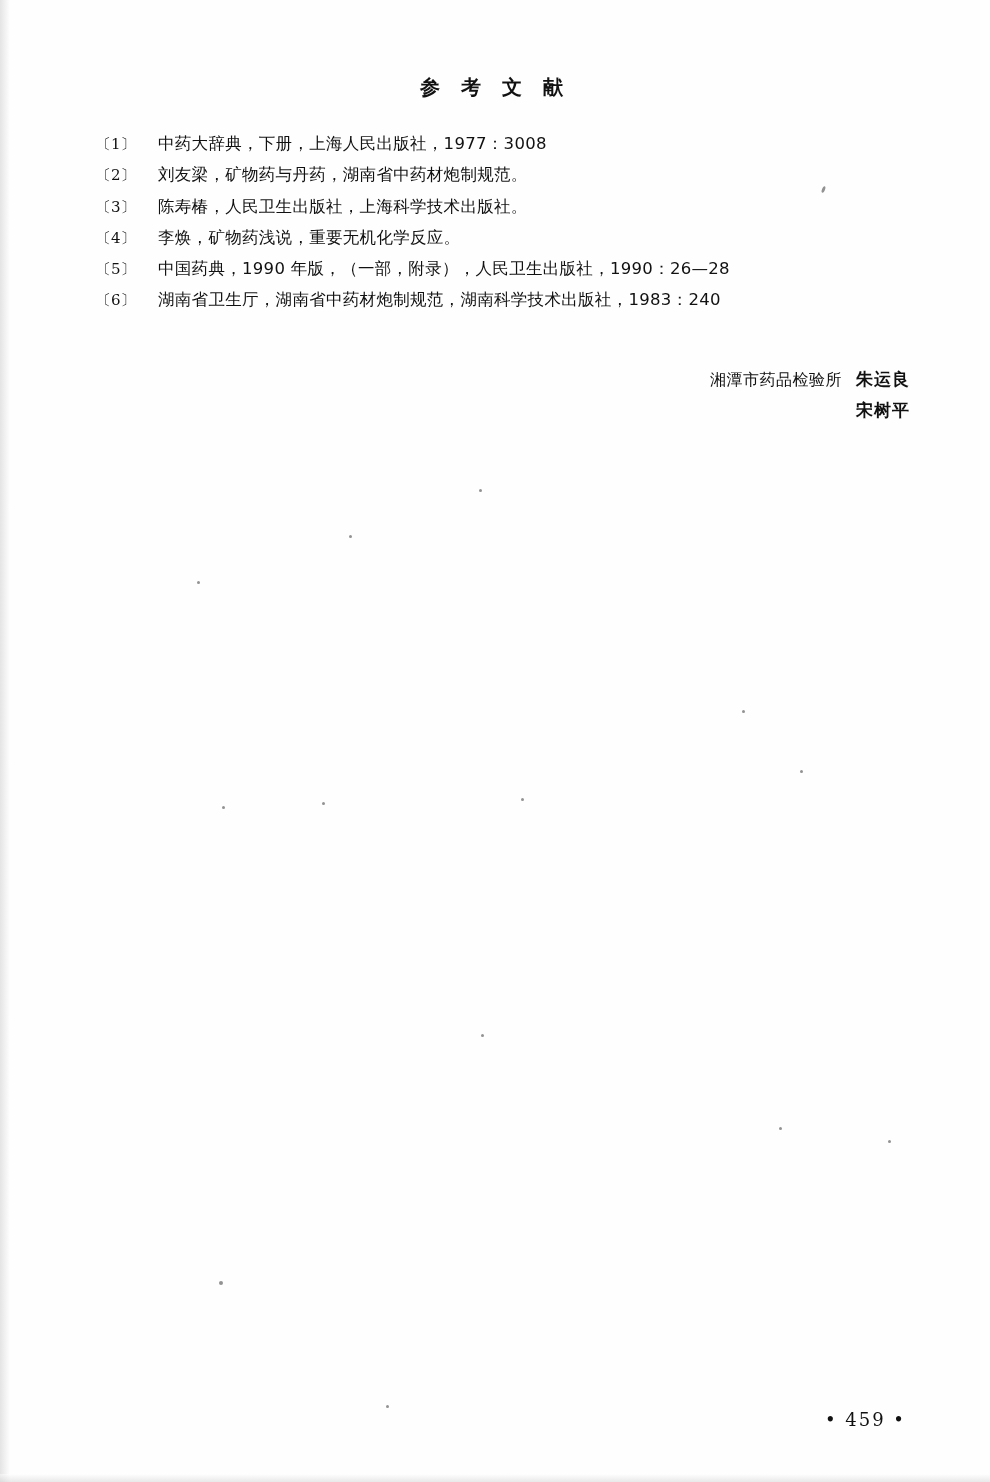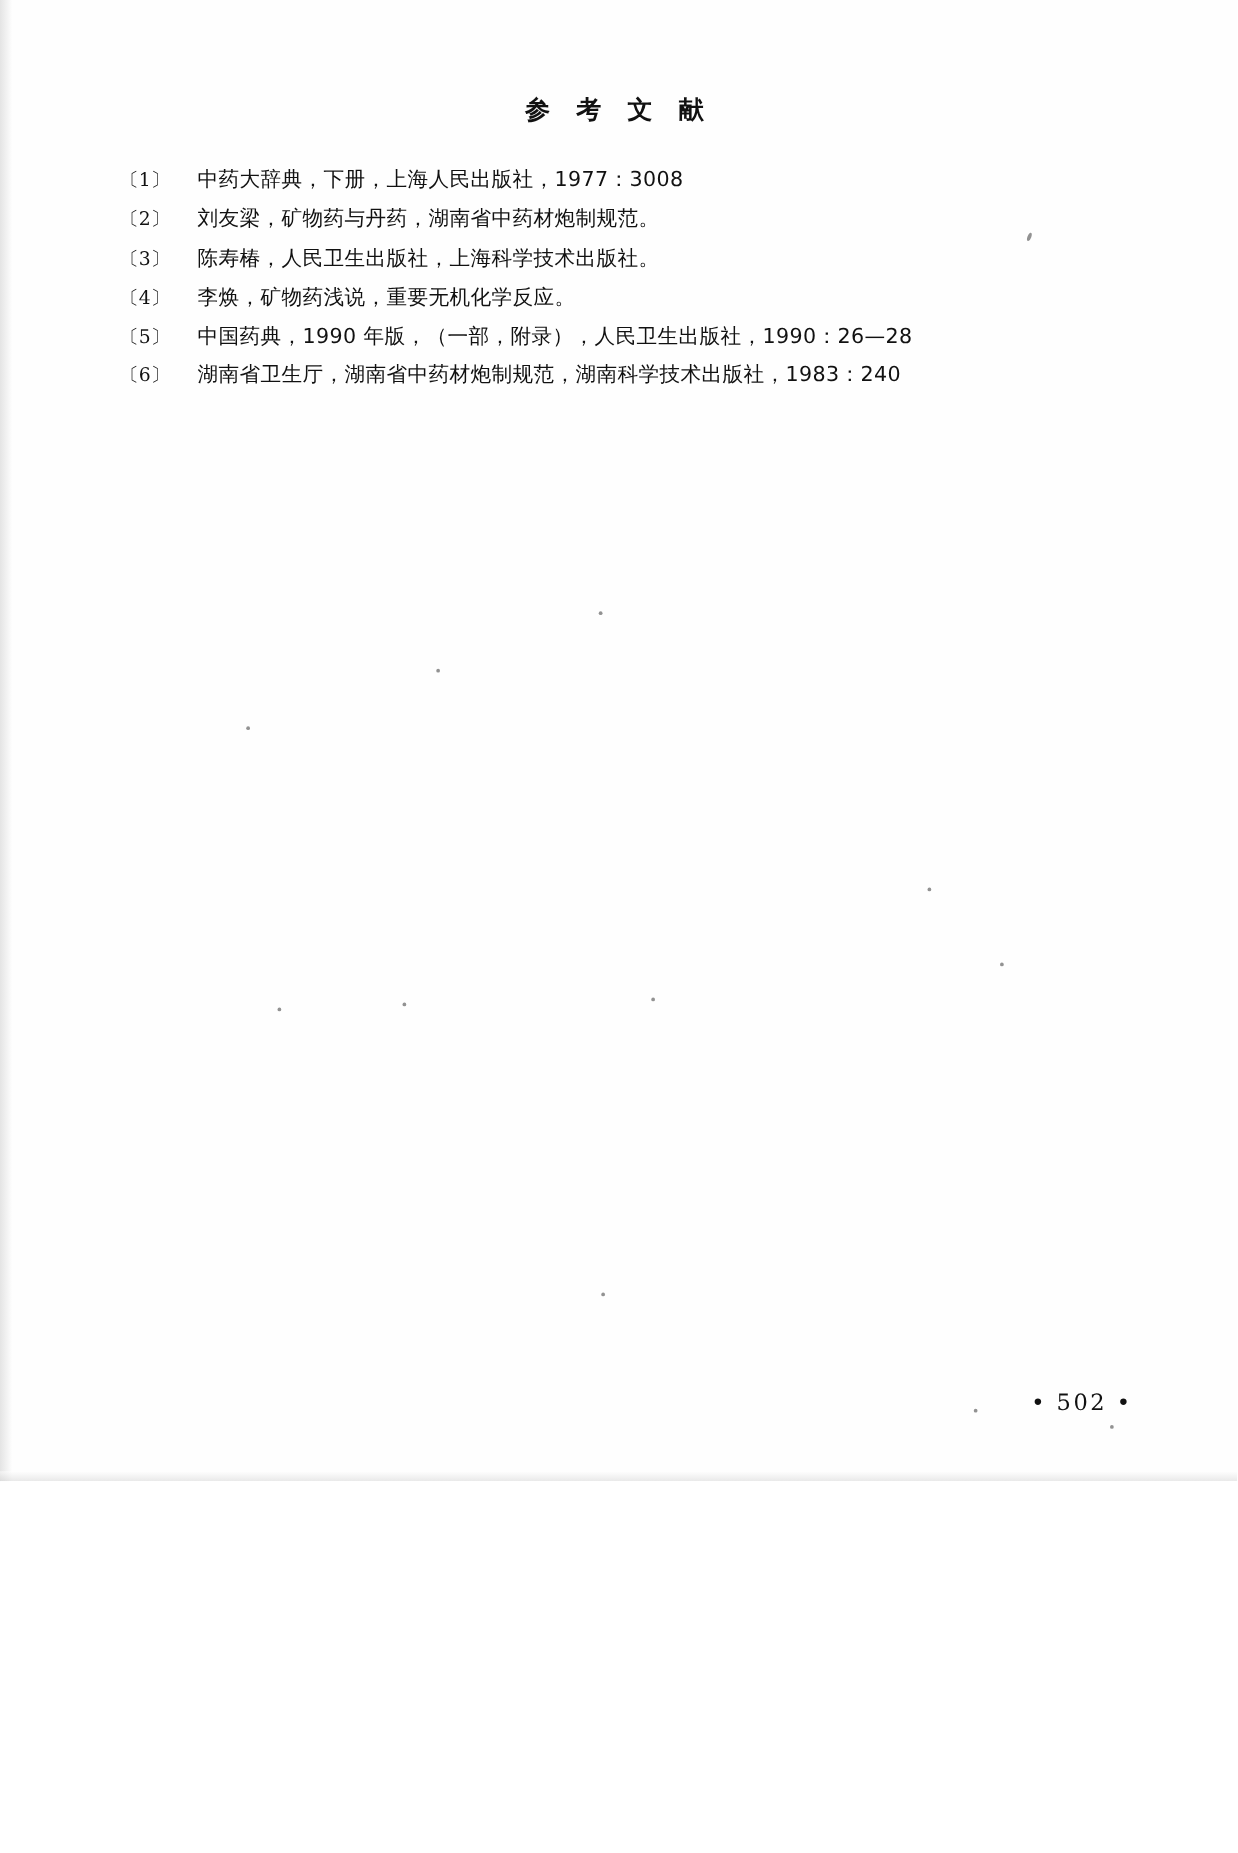--- a/index.html
+++ b/index.html
@@ -3,21 +3,21 @@
 <meta charset="utf-8">
 <style>
   html, body {
     margin: 0;
     padding: 0;
     background: #ffffff;
   }
   .page {
     position: relative;
     width: 990px;
-    height: 1185px;
+    height: 1482px;
     background: #fefefe;
     overflow: hidden;
     font-family: "DejaVu Sans", "Liberation Sans", sans-serif;
     color: #111111;
   }
   
   .scan-edge-left {
     position: absolute;
     left: 0; top: 0;
     width: 10px; height: 1482px;
@@ -153,22 +153,32 @@
       <span class="ref-text">中国药典，1990 年版，（一部，附录），人民卫生出版社，1990：26—28</span>
     </div>
 
     <div class="ref-item">
       <span class="ref-num">〔6〕</span>
       <span class="ref-text">湖南省卫生厅，湖南省中药材炮制规范，湖南科学技术出版社，1983：240</span>
     </div>
 
   </div>
 
+  <div class="signature">
+    <div class="sig-row">
+      <span class="sig-org">湘潭市药品检验所</span>
+      <span class="sig-name">朱运良</span>
+    </div>
+    <div class="sig-row second">
+      <span class="sig-org">湘潭市药品检验所</span>
+      <span class="sig-name">宋树平</span>
+    </div>
+  </div>
 
-  <div class="page-number">• 502 •</div>
+  <div class="page-number">• 459 •</div>
 
   <div class="speck" style="left:822px; top:186px; width:3px; height:7px; transform:rotate(20deg);"></div>
   <div class="speck" style="left:479px; top:489px; width:3px; height:3px;"></div>
   <div class="speck" style="left:349px; top:535px; width:3px; height:3px;"></div>
   <div class="speck" style="left:197px; top:581px; width:3px; height:3px;"></div>
   <div class="speck" style="left:742px; top:710px; width:3px; height:3px;"></div>
   <div class="speck" style="left:800px; top:770px; width:3px; height:3px;"></div>
   <div class="speck" style="left:222px; top:806px; width:3px; height:3px;"></div>
   <div class="speck" style="left:322px; top:802px; width:3px; height:3px;"></div>
   <div class="speck" style="left:521px; top:798px; width:3px; height:3px;"></div>

